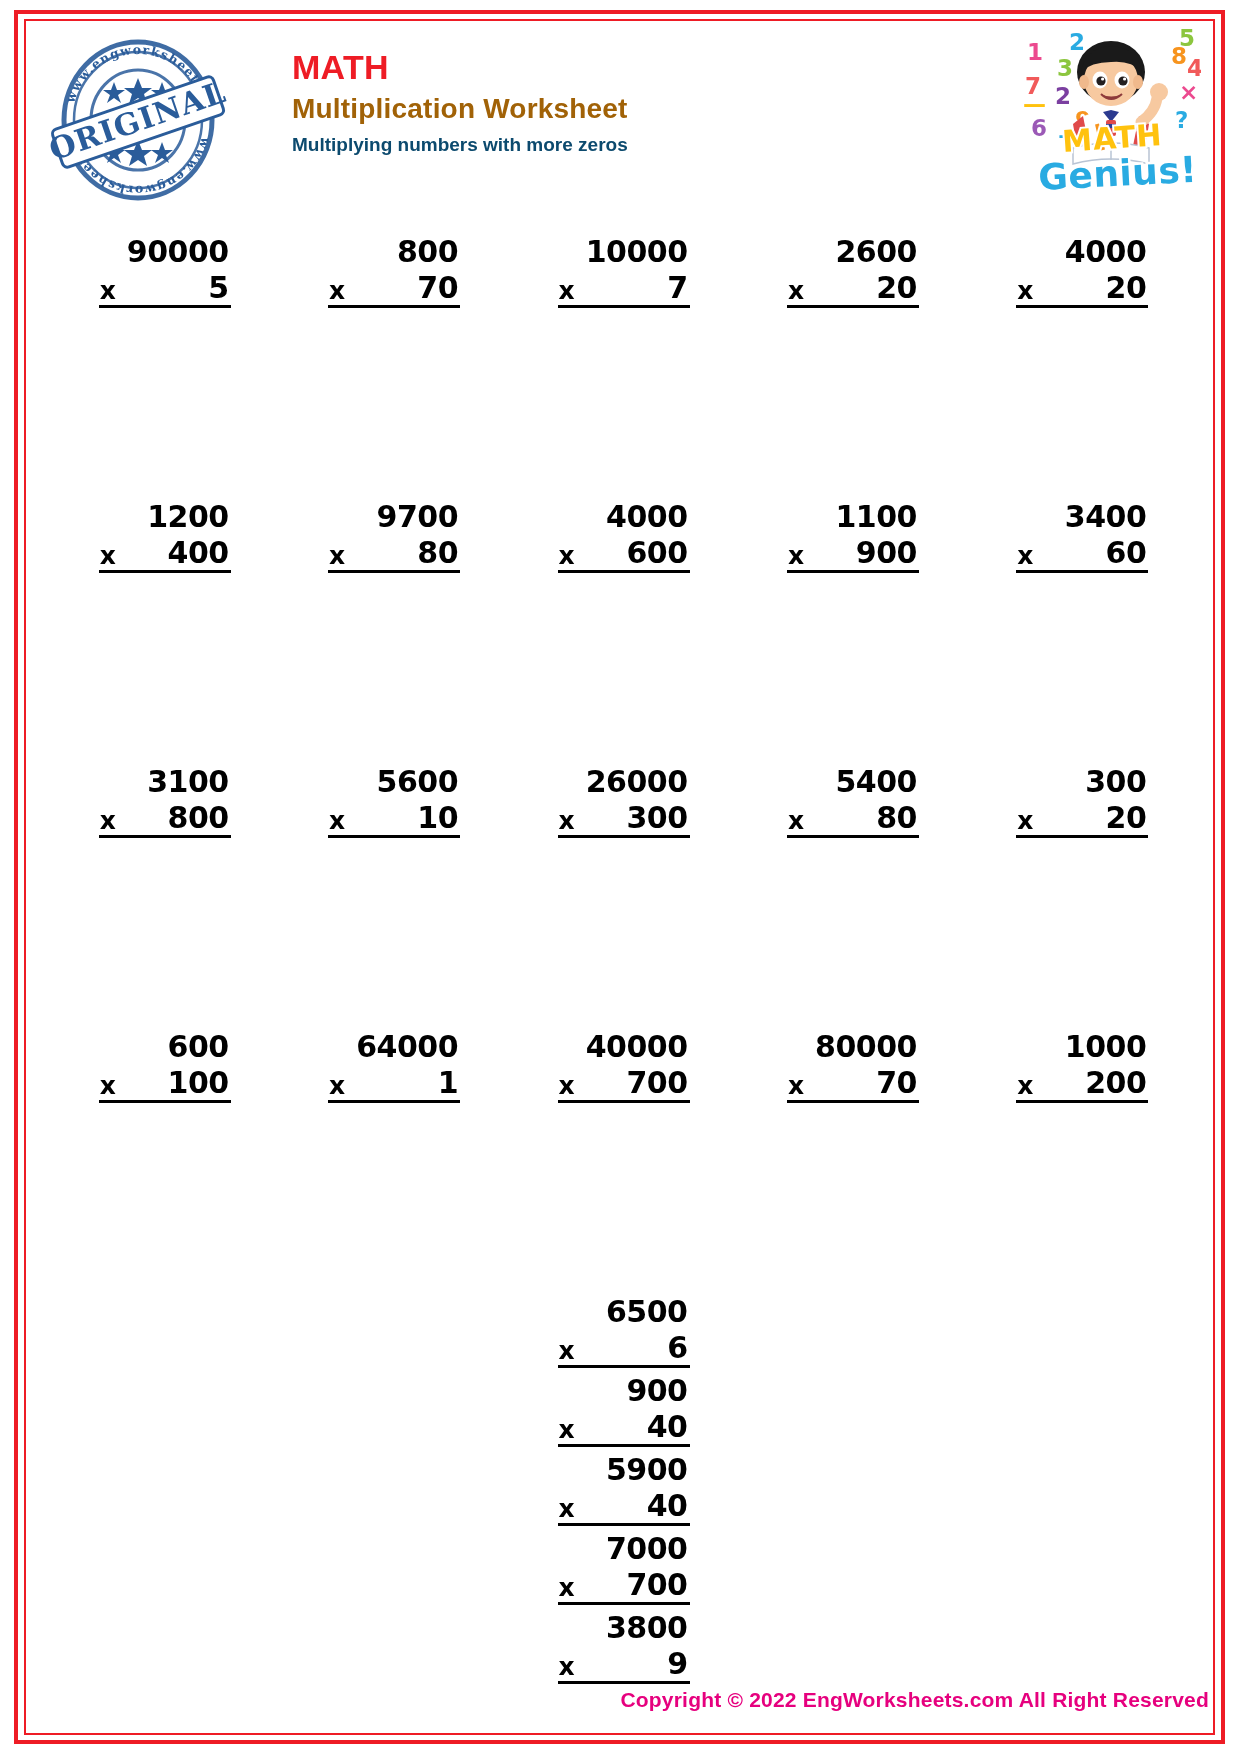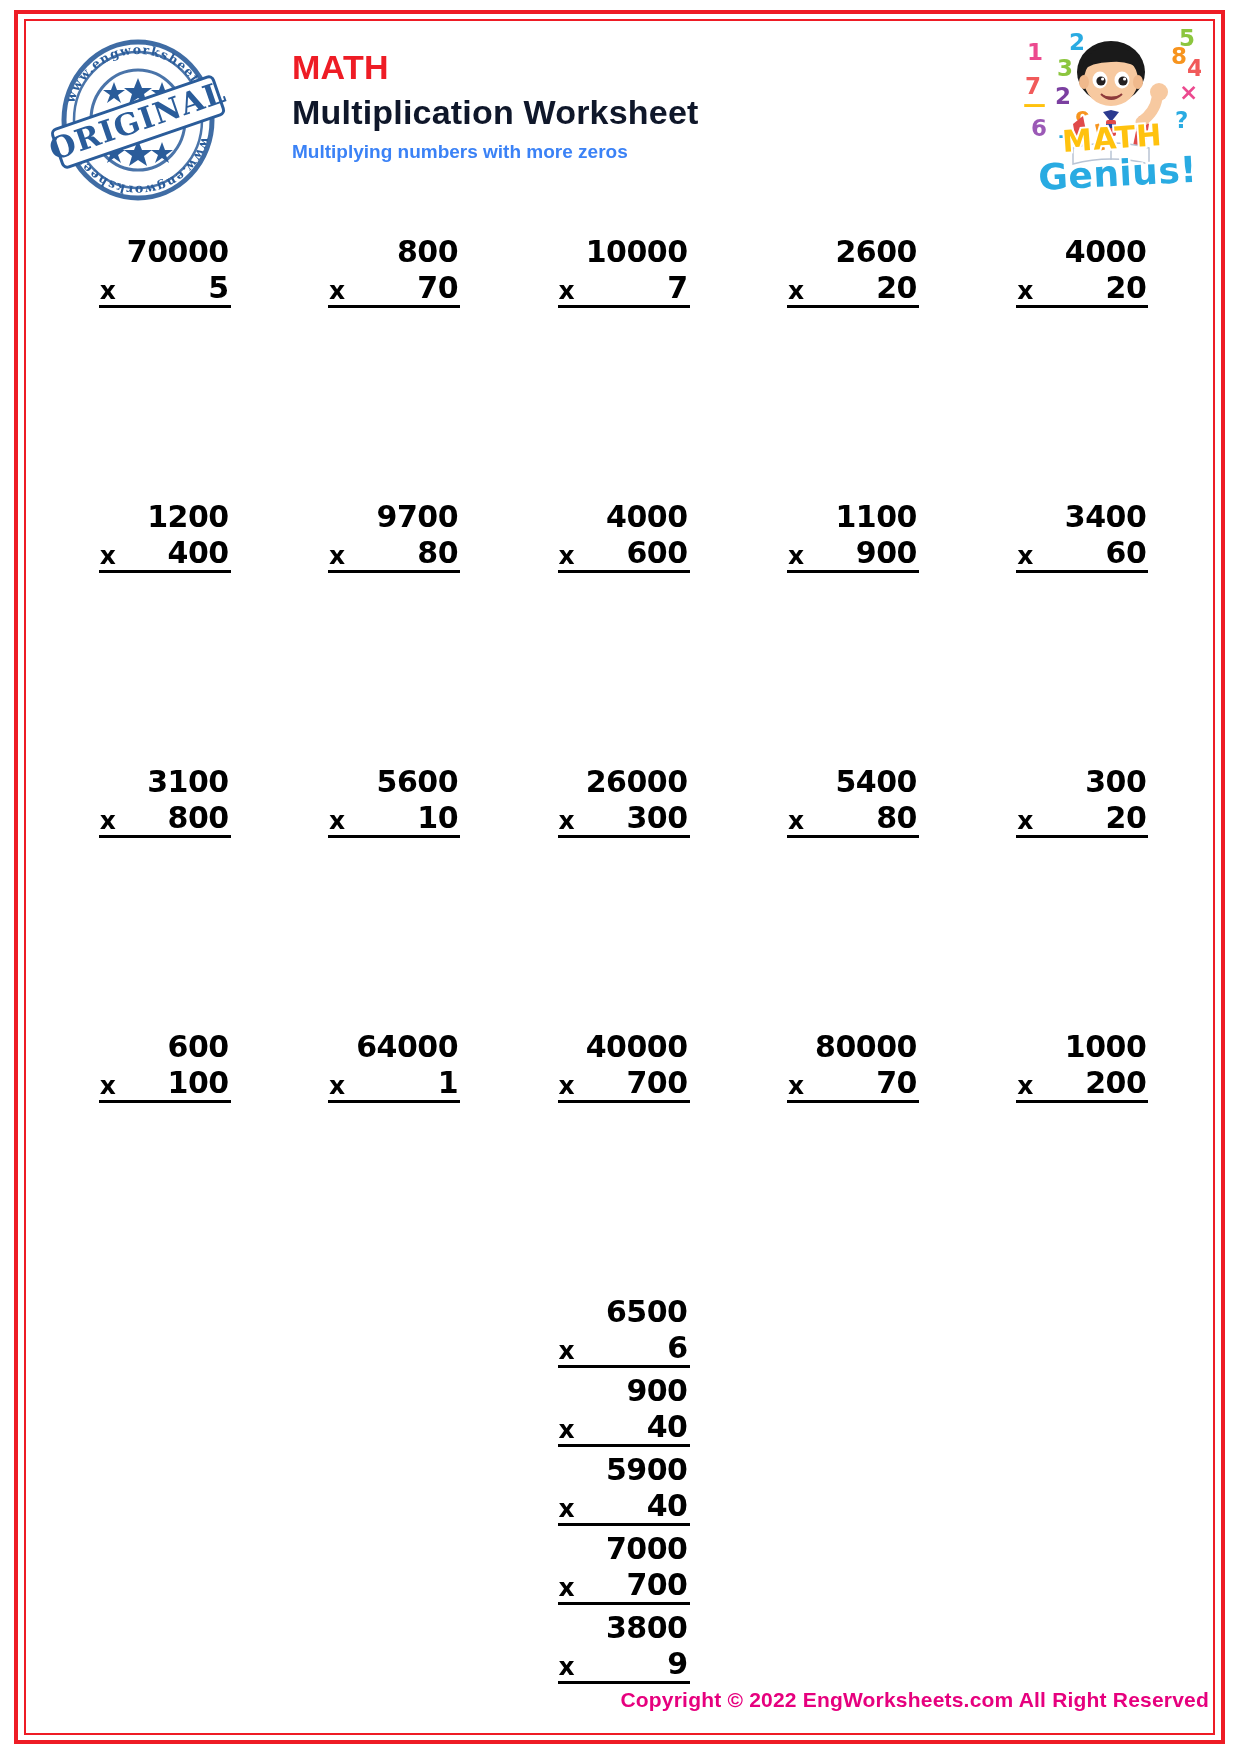--- a/index.html
+++ b/index.html
@@ -67,30 +67,30 @@
   }
   .title-main {
     color: #ee1c25;
     font-size: 34px;
     font-weight: bold;
     line-height: 1.25;
     letter-spacing: 0.3px;
     white-space: nowrap;
   }
   .title-sub {
-    color: #0f172a;
-    font-size: 34px;
+    color: #a16207;
+    font-size: 28px;
     font-weight: bold;
     line-height: 1.25;
     letter-spacing: 0.2px;
     white-space: nowrap;
     margin-top: 2px;
   }
   .title-desc {
-    color: #3b82f6;
+    color: #0c4a6e;
     font-size: 19px;
     font-weight: bold;
     margin-top: 8px;
     white-space: nowrap;
   }
 
   
   .logo {
     position: absolute;
     right: 8px;
@@ -285,21 +285,21 @@
           </g>
         </svg>
       </div>
     </div>
 
     <div class="grid">
 
       <div class="prow">
         <div class="cell">
           <div class="problem">
-            <div class="operand-top">70000</div>
+            <div class="operand-top">90000</div>
             <div class="operand-bottom-row">
               <span class="op-sign">x</span>
               <span class="operand-bottom">5</span>
             </div>
           </div>
         </div>
         <div class="cell">
           <div class="problem">
             <div class="operand-top">800</div>
             <div class="operand-bottom-row">

